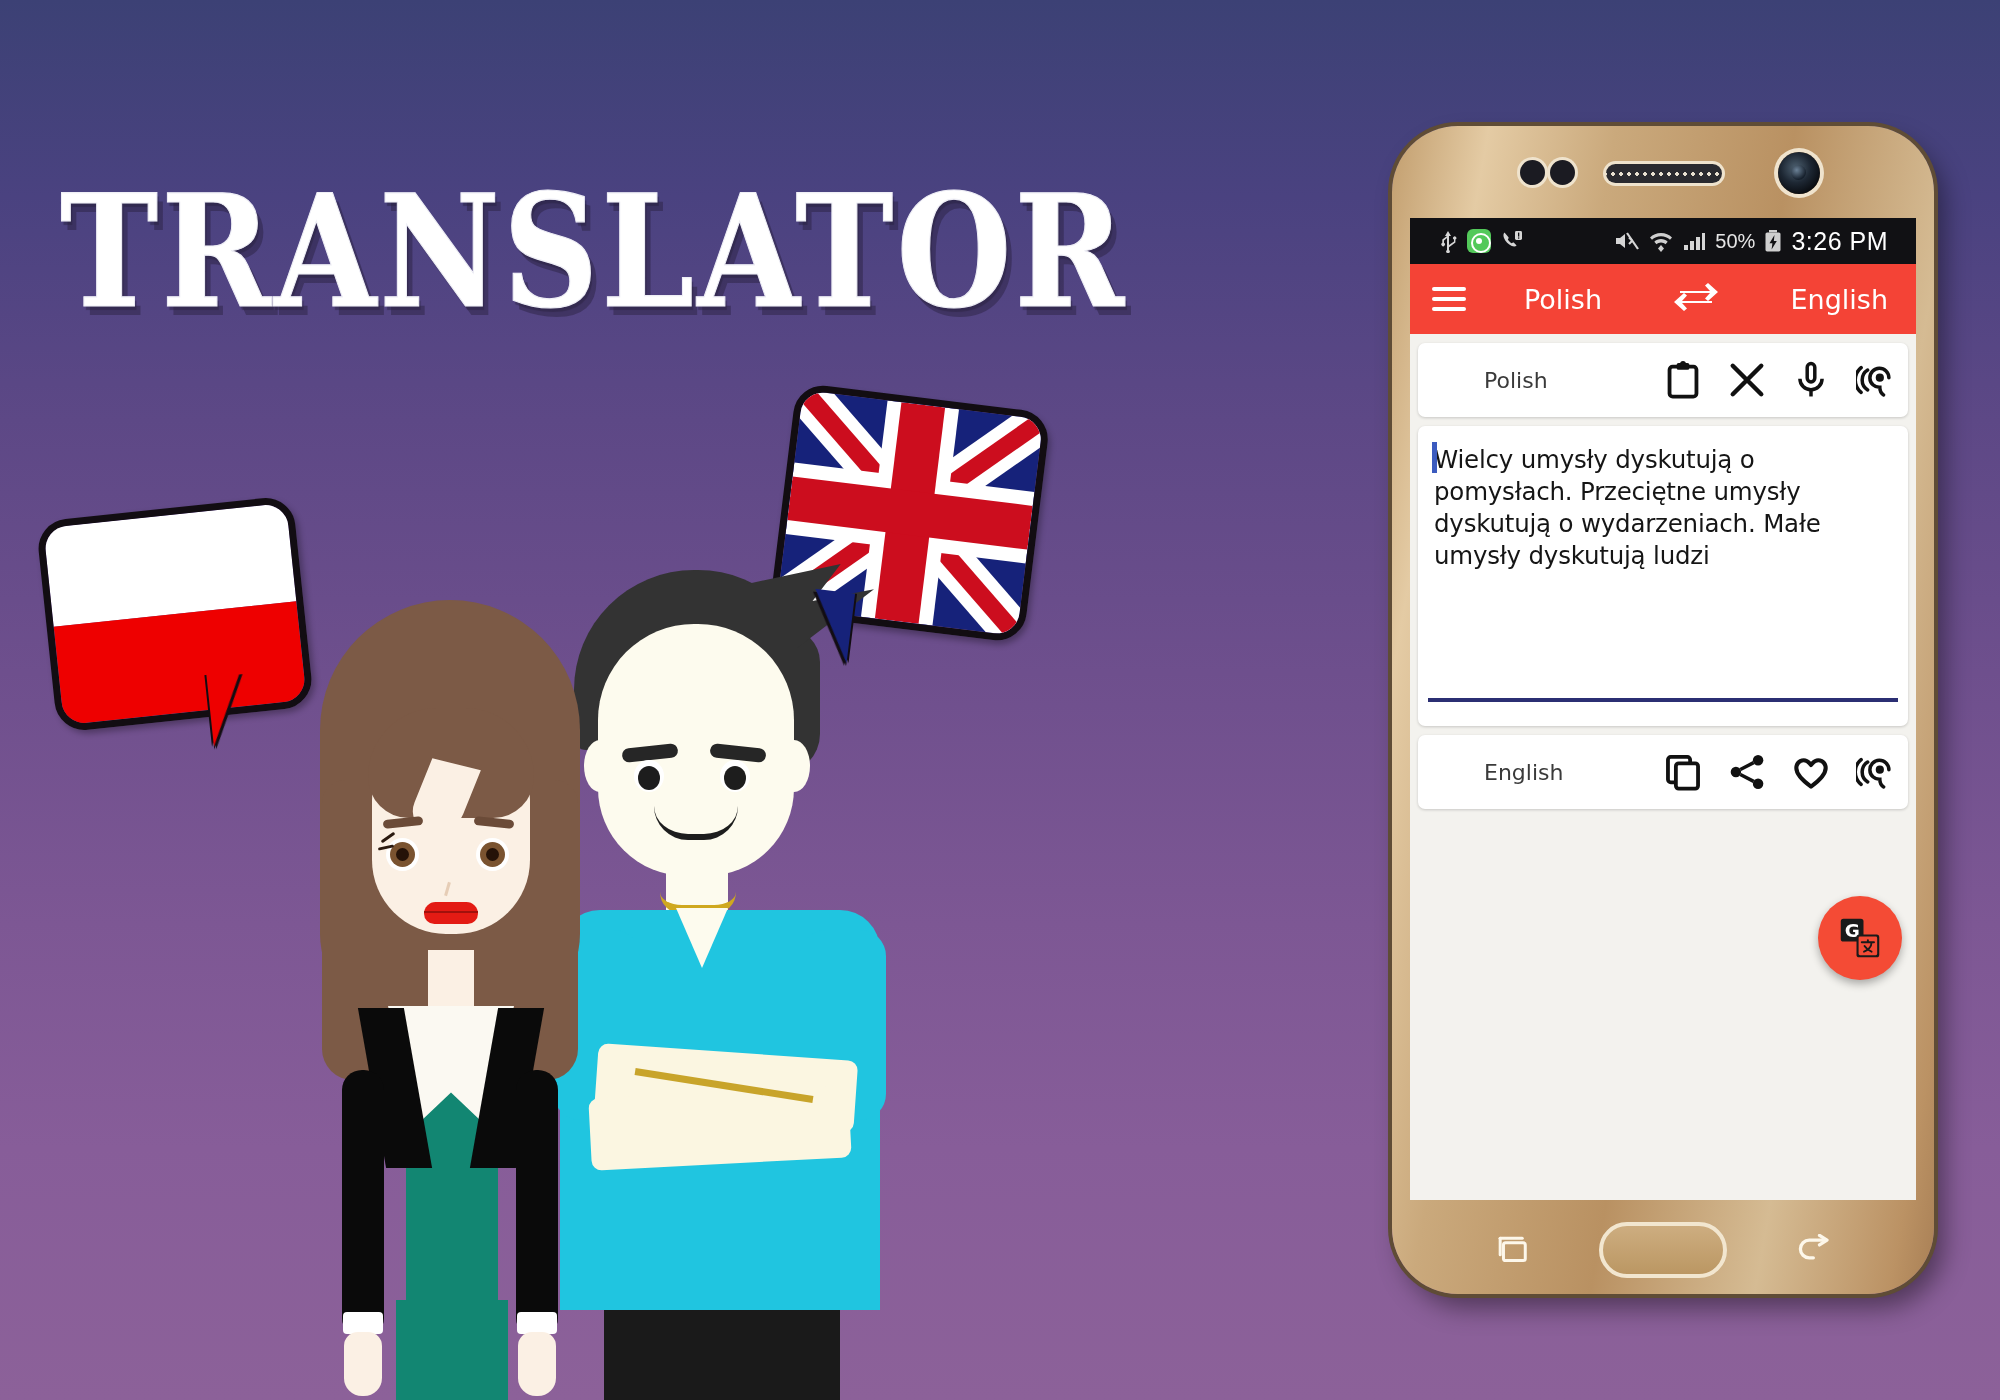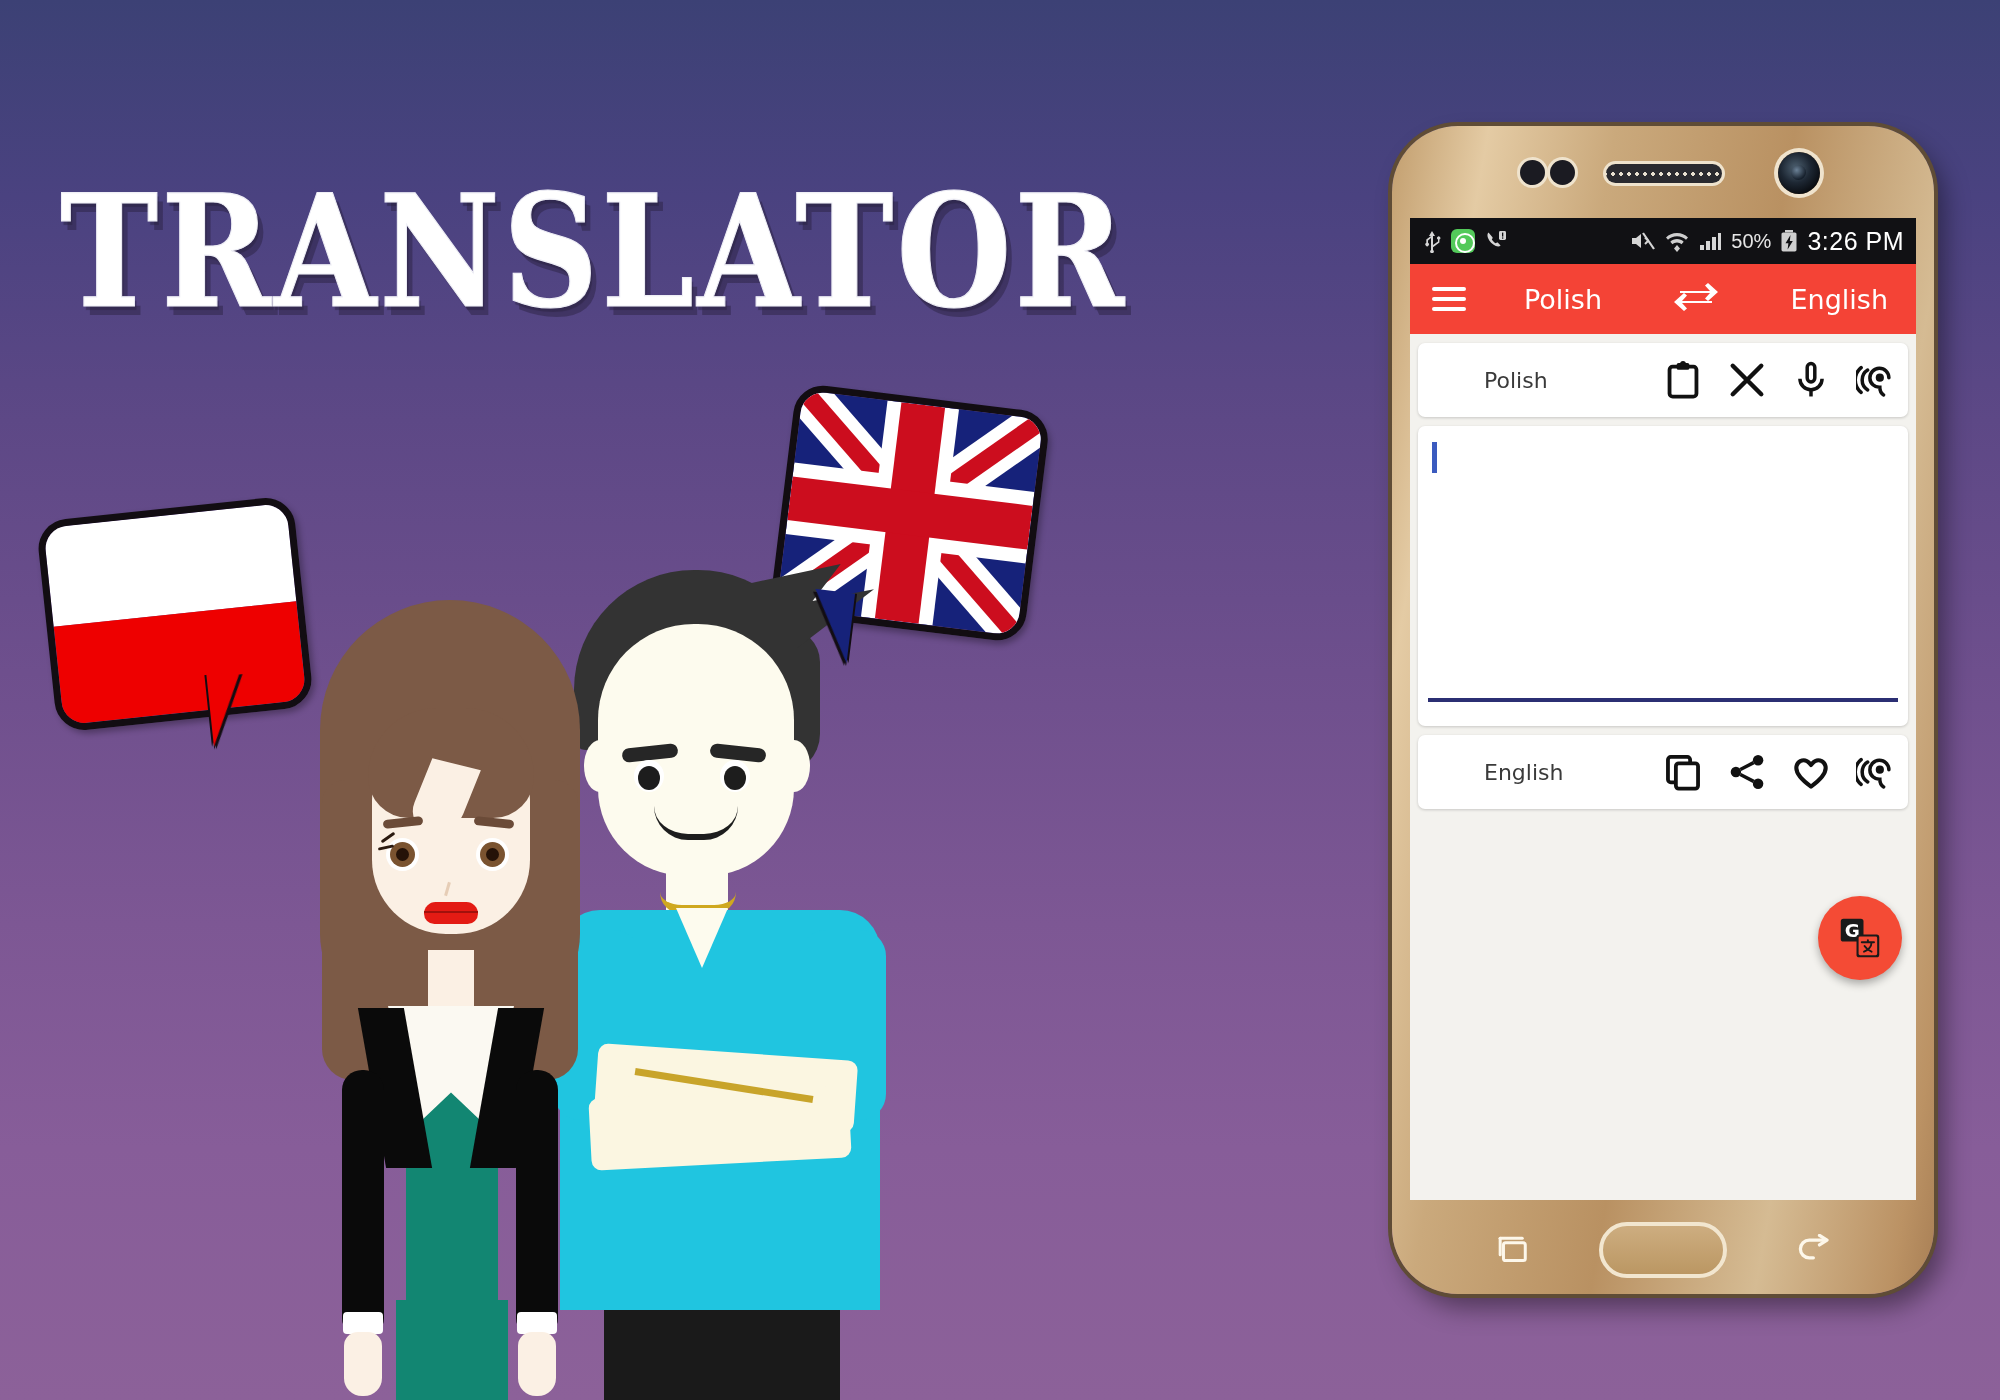--- a/index.html
+++ b/index.html
@@ -198,21 +198,21 @@
   #phone-bezel-bottom { position: absolute; left: 0; bottom: 0; width: 100%; height: 94px; }
   #home-button { position: absolute; left: 50%; top: 22px; transform: translateX(-50%);
       width: 128px; height: 56px; border-radius: 28px; border: 4px solid #f2e6cf;
       background: linear-gradient(180deg,#cdad80,#bb9763); }
   .nav-glyph { position: absolute; top: 34px; color: #fdf7ea; }
   #nav-recents { left: 104px; width: 34px; height: 30px; }
   #nav-back { right: 104px; width: 36px; height: 30px; }
 
   
   #status-bar { height: 46px; background: #111114; display: flex; align-items: center;
-      padding: 0 12px; color: #dcdcdc; font-size: 21px; }
+      padding: 0 28px; color: #dcdcdc; font-size: 21px; }
   .sb-left { display: flex; align-items: center; gap: 9px; }
   .sb-right { margin-left: auto; display: flex; align-items: center; gap: 9px; }
   .sb-time { font-size: 25px; color: #fff; letter-spacing: .5px; }
   .sb-pct { font-size: 20px; color: #e6e6e6; }
   .green-rec { width: 24px; height: 24px; border-radius: 6px; background: #53c95a; position: relative; }
   .green-rec::before { content:""; position:absolute; left:4px; top:4px; width:16px; height:16px;
       border:2.5px solid #fff; border-radius:50%; }
   .green-rec::after { content:""; position:absolute; left:9px; top:9px; width:6px; height:6px;
       border-radius:50%; background:#fff; }
 
@@ -418,20 +418,21 @@
           <path d="M3.5 3.5a11 11 0 0 0 0 17" fill="none" stroke="#111" stroke-width="2.4" stroke-linecap="round"></path>
           <path d="M8 5.2a8 8 0 0 0 0 13.6" fill="none" stroke="#111" stroke-width="2.4" stroke-linecap="round"></path>
           <path d="M22.5 10.5a6.5 6.5 0 1 0-6.2 6.5c0 2.4 1 4.3 2.6 5.2" fill="none" stroke="#111" stroke-width="2.4" stroke-linecap="round"></path>
           <circle cx="16.3" cy="10.4" r="2.8" fill="#111"></circle>
         </svg>
       </div>
     </div>
 
     <div class="panel" id="input-card">
       <div id="caret"></div>
+      <div id="input-text">Wielcy umysły dyskutują o pomysłach. Przeciętne umysły dyskutują o wydarzeniach. Małe umysły dyskutują ludzi</div>
       <div id="input-underline"></div>
     </div>
 
     <div id="fab">
       <svg width="42" height="42" viewBox="0 0 24 24">
         <rect x="1" y="1" width="13" height="13" rx="1.5" fill="#1a1a1a"></rect>
         <text x="7.6" y="11.4" font-family="DejaVu Sans, sans-serif" font-size="10.5" font-weight="bold" fill="#fff" text-anchor="middle">G</text>
         <rect x="10" y="10" width="13" height="13" rx="1.5" fill="#1a1a1a"></rect>
         <rect x="11.2" y="11.2" width="10.6" height="10.6" rx="0.8" fill="#f44b35"></rect>
         <path d="M13 14.4h7M16.5 13.2v1.2M18.6 14.4c0 2.6-2.1 4.6-4.3 5.4M14.6 16.6c.9 1.4 2.3 2.6 4 3.2" stroke="#1a1a1a" stroke-width="1.1" fill="none" stroke-linecap="round"></path>

